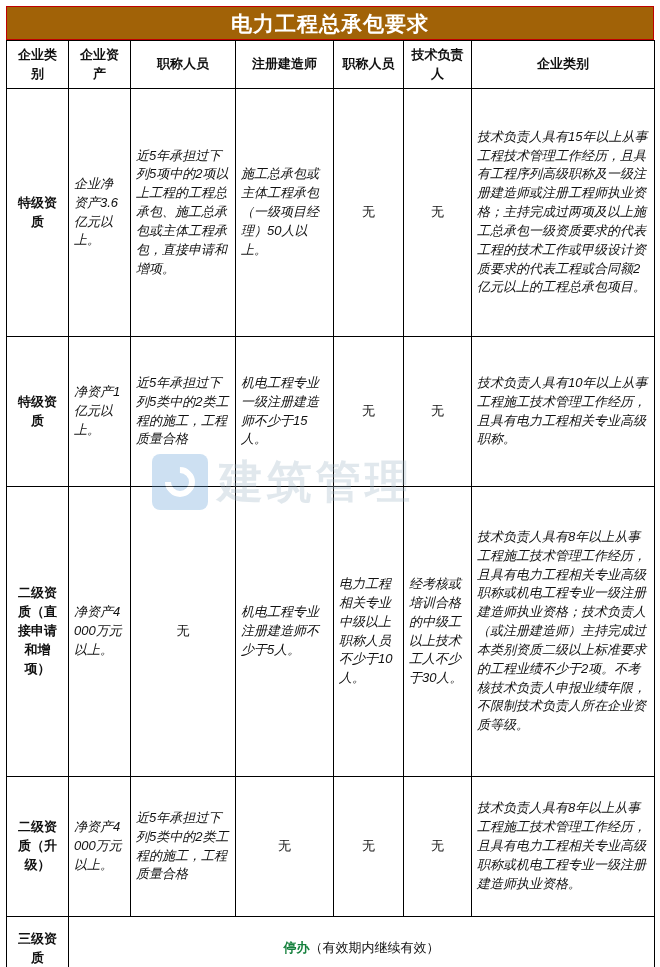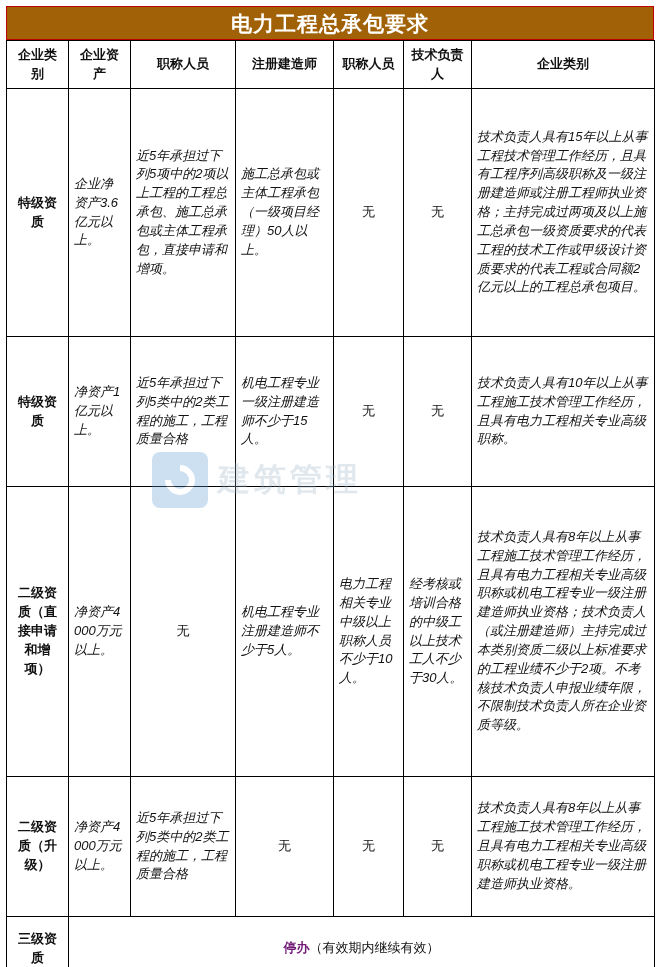--- a/index.html
+++ b/index.html
@@ -67,21 +67,21 @@
   td.none {
     text-align: center;
     font-size: 13px;
   }
   tr.r1 td { height: 248px; }
   tr.r2 td { height: 150px; }
   tr.r3 td { height: 290px; }
   tr.r4 td { height: 140px; }
   tr.r5 td { height: 64px; }
   .stop {
-    color: #701a75;
+    color: #15803d;
     font-weight: bold;
   }
   .final-cell {
     text-align: center;
     font-size: 14px;
   }
   
   .watermark {
     position: absolute;
     left: 152px;
@@ -105,21 +105,21 @@
   .wm-logo .inner {
     width: 30px;
     height: 30px;
     border-radius: 50%;
     border: 6px solid #ffffff;
     border-left-color: transparent;
     box-sizing: border-box;
     transform: rotate(45deg);
   }
   .wm-text {
-    font-size: 32px;
+    font-size: 45px;
     font-weight: bold;
     color: #9fb6c6;
     letter-spacing: 4px;
   }
 </style>
 </head>
 <body>
 
 <div id="page">
 

